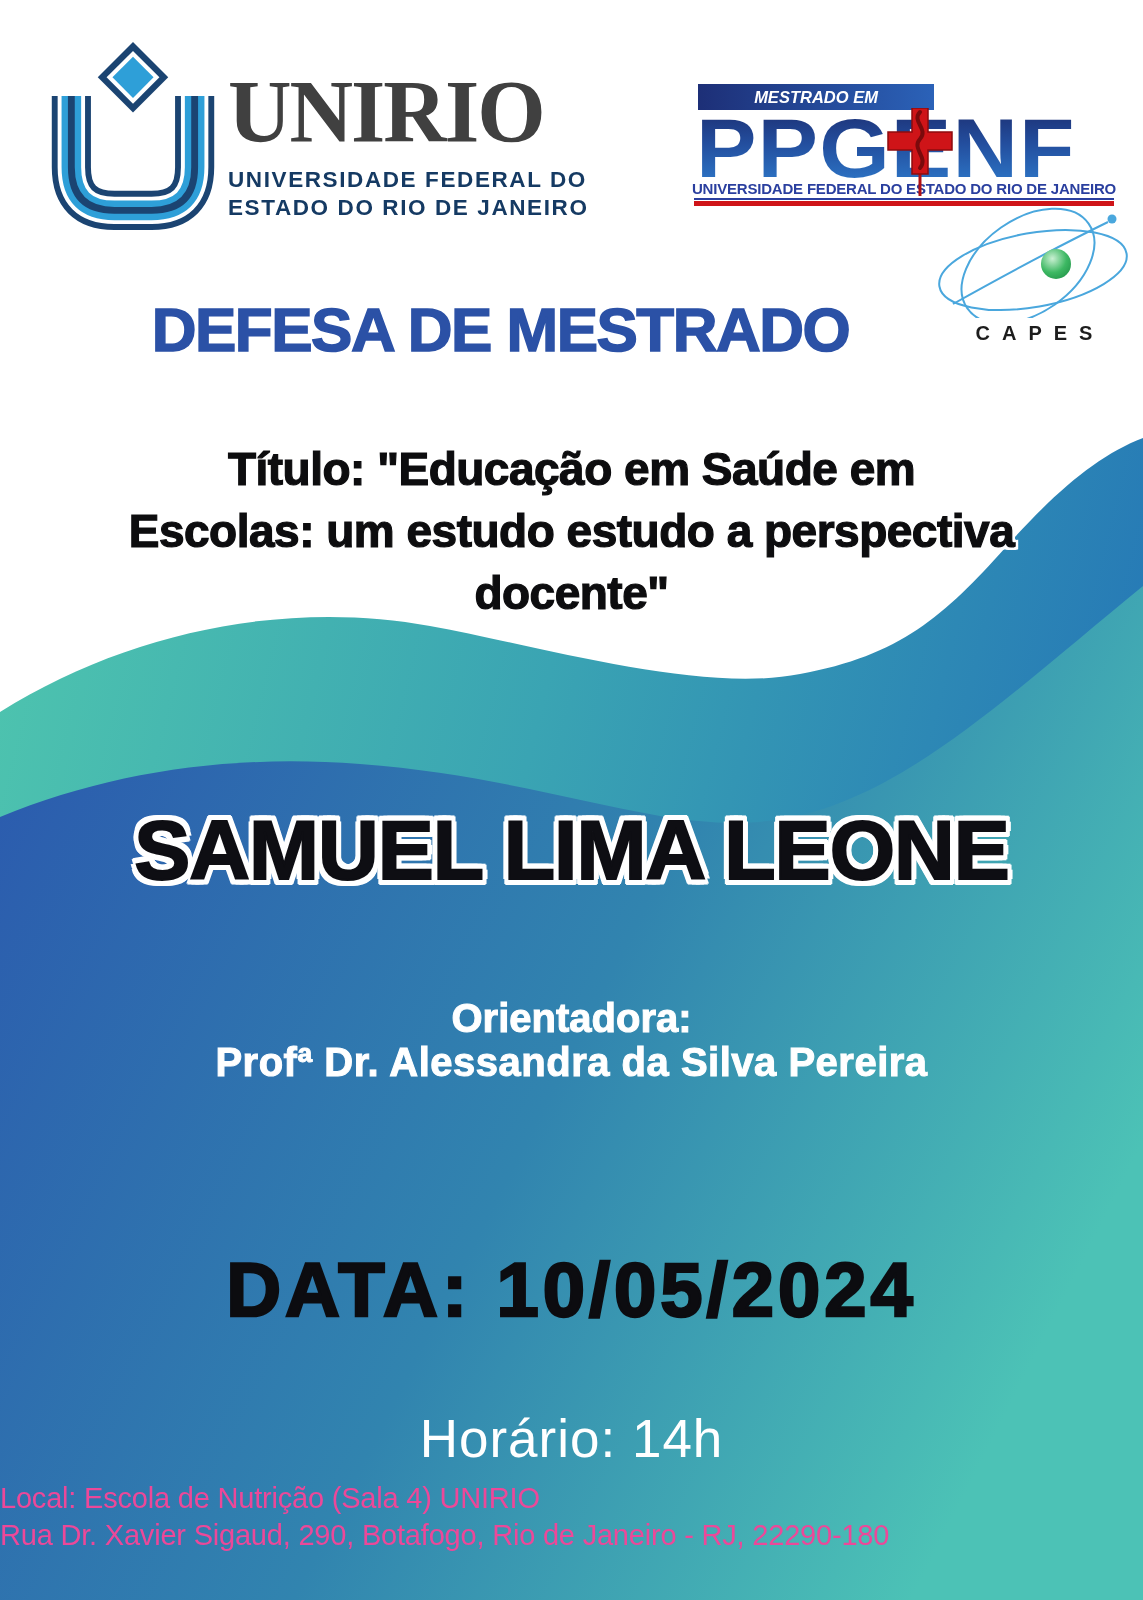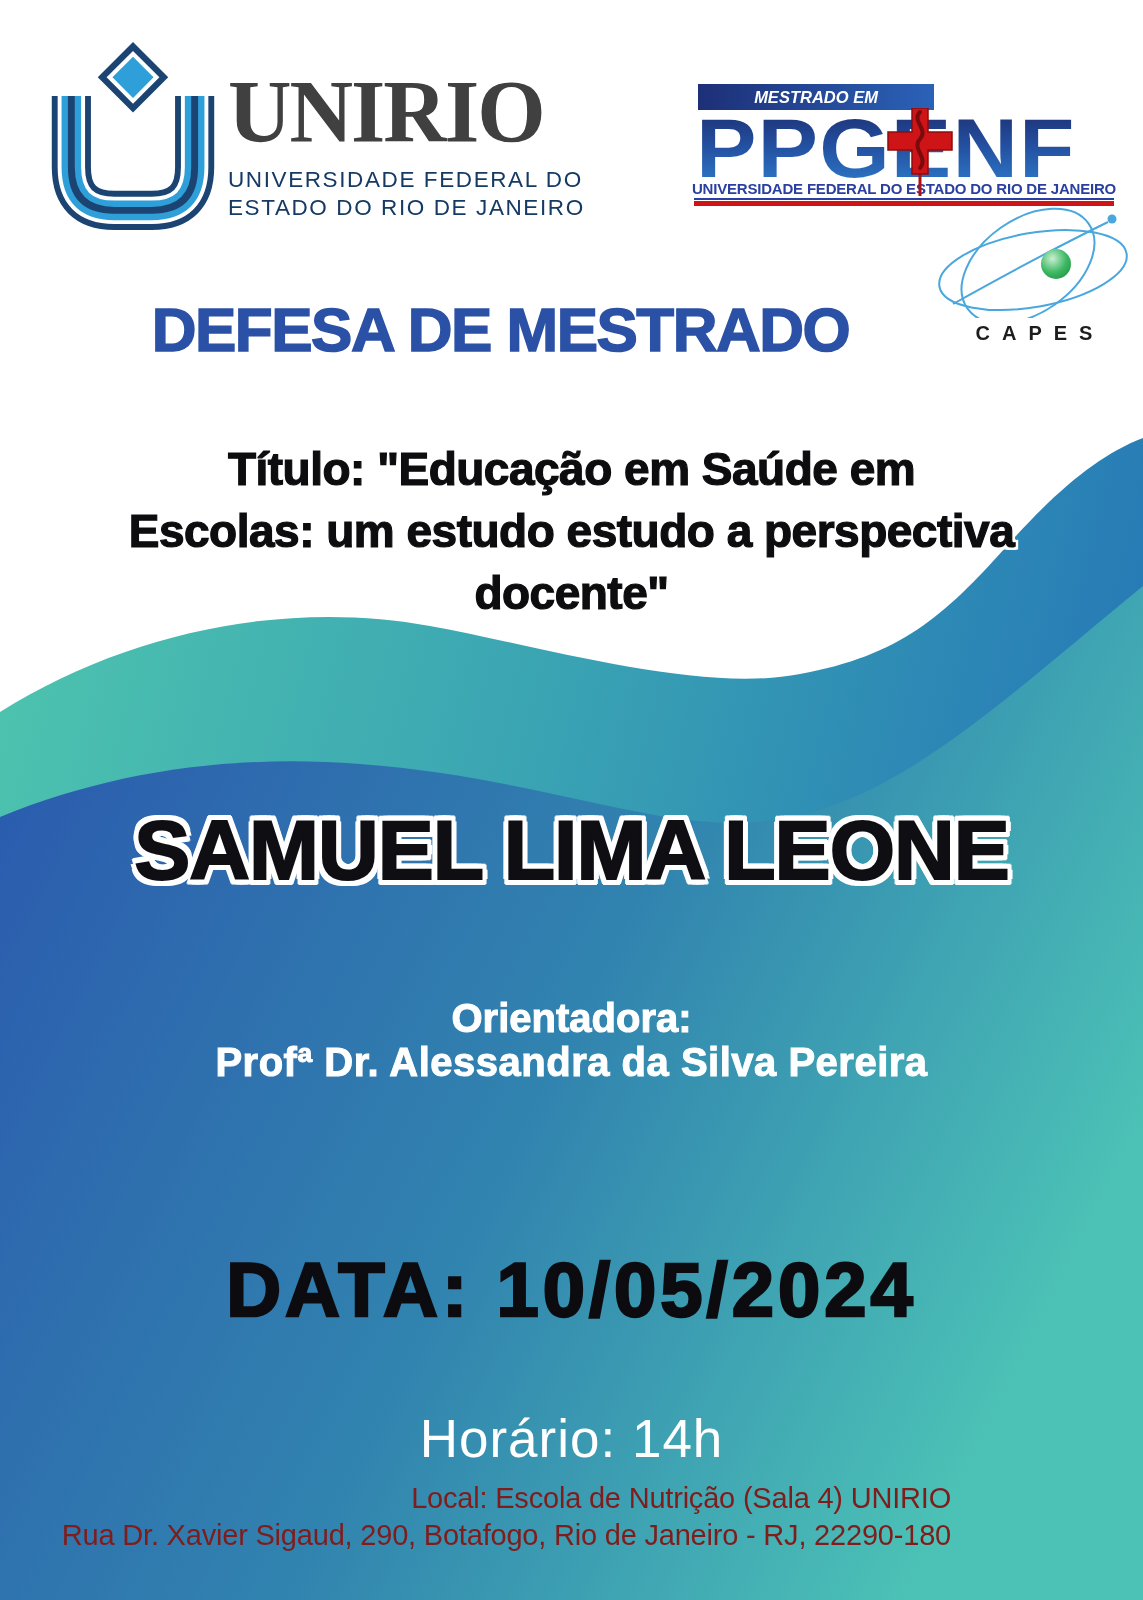--- a/index.html
+++ b/index.html
@@ -12,21 +12,21 @@
 
   
   .unirio{left:40px;top:38px;width:600px;height:200px;}
   .unirio-mark{position:absolute;left:2px;top:2px;}
   .unirio-text{position:absolute;left:188px;top:30px;width:400px;}
   .unirio-word{
     font-family:"Liberation Serif", serif;font-weight:700;font-size:88px;line-height:88px;
     letter-spacing:-2px;color:#404040;
   }
   .unirio-sub{
-    font-weight:400;font-size:22.5px;line-height:28px;letter-spacing:1.6px;color:#153a63;margin-top:0px;
+    font-weight:700;font-size:22.5px;line-height:28px;letter-spacing:1.6px;color:#153a63;margin-top:0px;
   }
   .unirio-sub.first{margin-top:10px;}
 
   
   .ppgenf{left:690px;top:84px;width:430px;height:130px;}
   .ppgenf-banner{
     position:absolute;left:8px;top:0;width:236px;height:26px;line-height:26px;
     background:linear-gradient(90deg,#1d2f77,#2b62b8);
     color:#ffffff;font-weight:700;font-style:italic;font-size:16.5px;text-align:center;letter-spacing:0px;
   }
@@ -79,22 +79,22 @@
   .date{
     left:0;top:1246px;width:1143px;text-align:center;
     font-weight:700;font-size:76px;line-height:88px;letter-spacing:4px;color:#0c0c10;
     -webkit-text-stroke:2.5px #0c0c10;
   }
   .time{
     left:0;top:1408px;width:1143px;text-align:center;
     font-weight:400;font-size:53px;letter-spacing:1px;color:#ffffff;
   }
   .location{
-    left:0;top:1480px;width:951px;text-align:right;
-    font-weight:400;font-size:29px;line-height:37px;letter-spacing:-0.2px;color:#7f1d1d;
+    left:0;top:1480px;width:951px;text-align:left;
+    font-weight:400;font-size:29px;line-height:37px;letter-spacing:-0.2px;color:#ec4899;
   }
 </style>
 </head>
 <body>
 
 <div class="poster">
 
   <svg class="waves" viewBox="0 0 1143 1600" preserveAspectRatio="none">
     <defs>
       <linearGradient id="gTeal" x1="0" y1="0" x2="1" y2="0.25">

